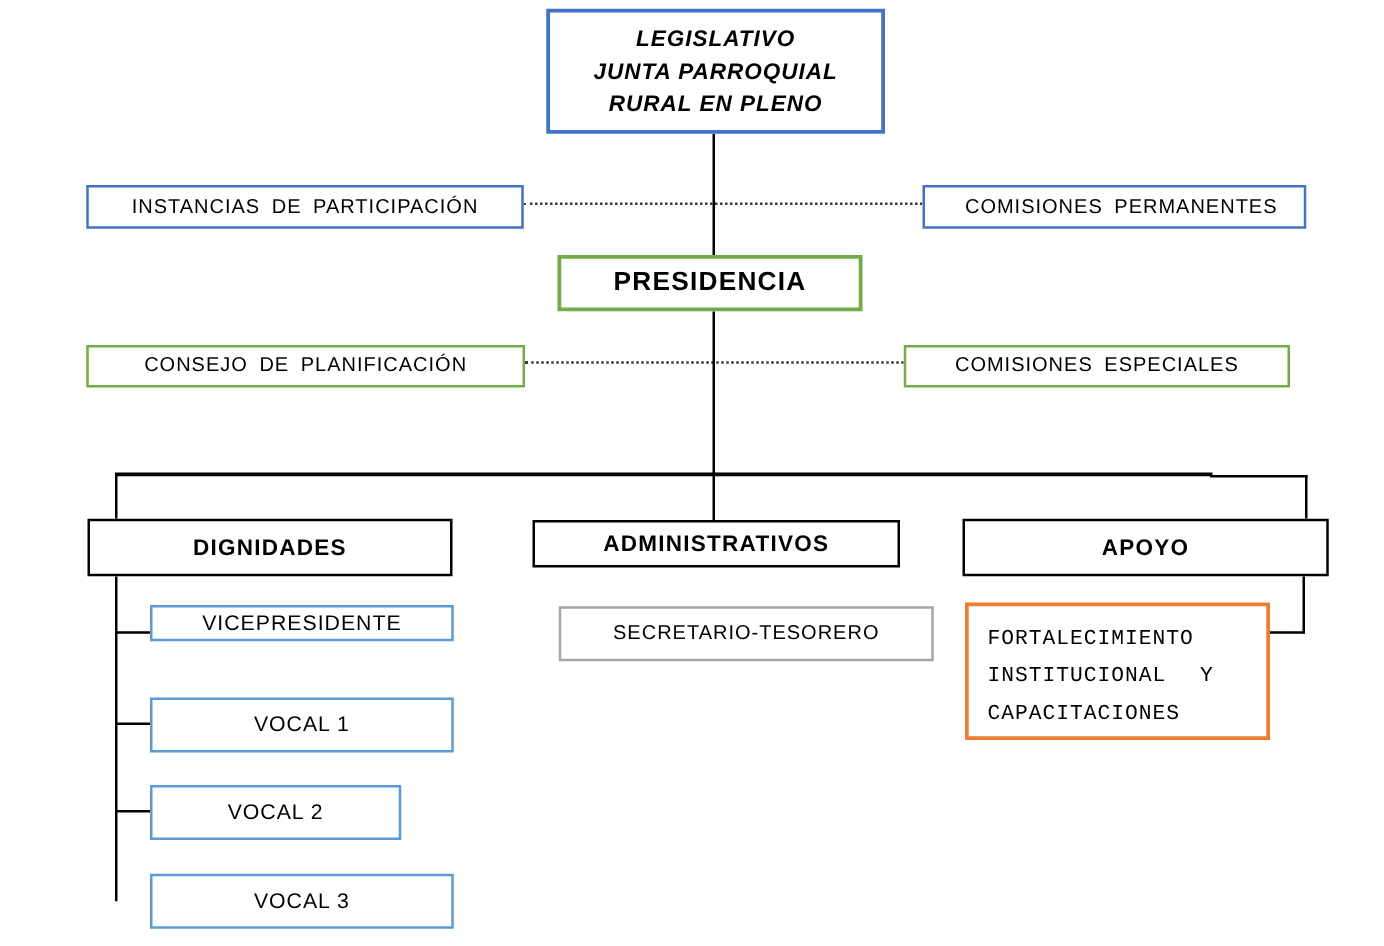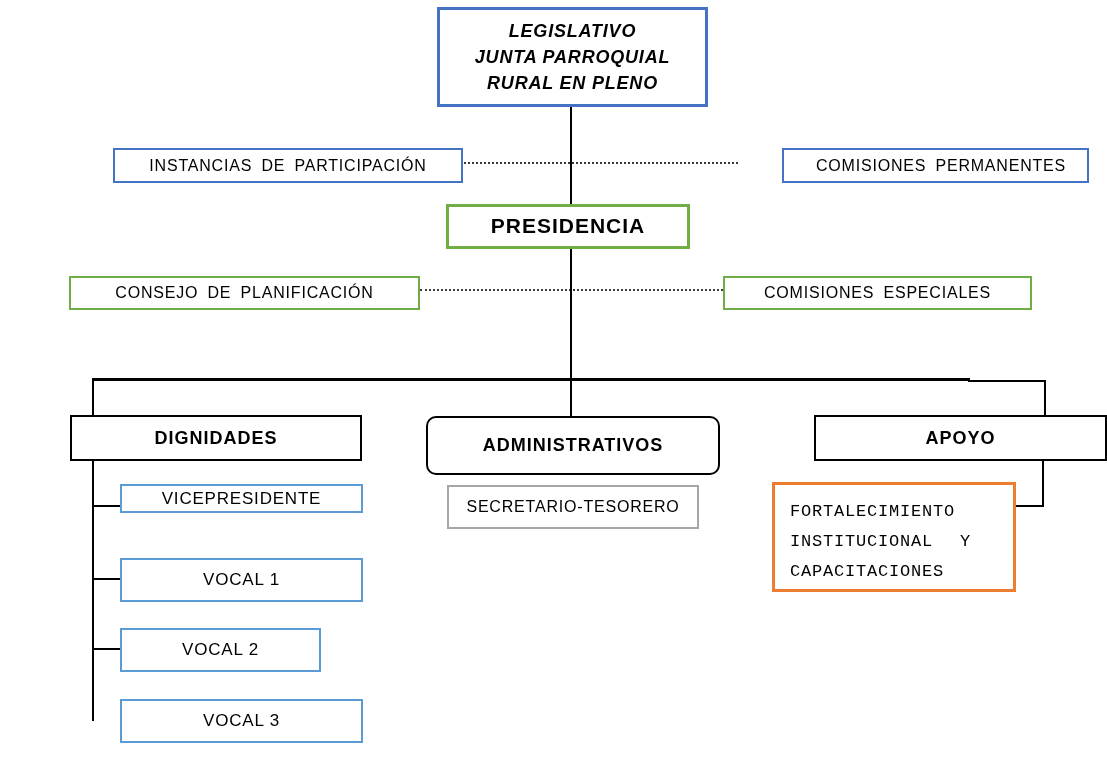--- a/index.html
+++ b/index.html
@@ -21,21 +21,21 @@
     background: #ffffff;
     display: flex;
     align-items: center;
     justify-content: center;
     text-align: center;
     letter-spacing: 0.8px;
     line-height: 1.25;
     white-space: nowrap;
   }
   .b-blue       { border: 3px solid #4472C4; }
-  .b-blue-thin  { border: 2px solid #4472C4; margin-left: 44px; }
+  .b-blue-thin  { border: 2px solid #4472C4; }
   .b-green      { border: 3px solid #70AD47; }
   .b-green-thin { border: 2px solid #70AD47; }
   .b-black      { border: 2px solid #000000; }
   .b-lblue      { border: 2px solid #5B9BD5; }
   .b-gray       { border: 2px solid #A6A6A6; }
   .b-orange     { border: 3px solid #ED7D31; }
 
   .fs-head  { font-size: 18px; font-weight: bold; line-height: 26px; }
   .fs-pres  { font-size: 21px; font-weight: bold; letter-spacing: 1px; }
   .fs-side  { font-size: 16px; word-spacing: 4px; }
@@ -106,27 +106,27 @@
   <div class="node b-blue-thin fs-side" style="left:738px; top:148px; width:307px; height:35px;padding-left:11px;">COMISIONES PERMANENTES</div>
 
   <div class="node b-green fs-pres" style="left:446px; top:204px; width:244px; height:45px;">PRESIDENCIA</div>
 
   <div class="node b-green-thin fs-side" style="left:69px; top:276px; width:351px; height:34px;">CONSEJO DE PLANIFICACIÓN</div>
 
   <div class="node b-green-thin fs-side" style="left:723px; top:276px; width:309px; height:34px;">COMISIONES ESPECIALES</div>
 
   <div class="node b-black fs-dept" style="left:70px; top:415px; width:292px; height:46px;">DIGNIDADES</div>
 
-  <div class="node b-black fs-dept" style="left:426px; top:416px; width:294px; height:59px;border-radius:10px;">ADMINISTRATIVOS</div>
+  <div class="node b-black fs-dept" style="left:426px; top:416px; width:294px; height:38px;">ADMINISTRATIVOS</div>
 
-  <div class="node b-black fs-dept" style="left:770px; top:415px; width:293px; height:46px;margin-left:44px;">APOYO</div>
+  <div class="node b-black fs-dept" style="left:770px; top:415px; width:293px; height:46px;">APOYO</div>
 
   <div class="node b-lblue fs-child" style="left:120px; top:484px; width:243px; height:29px;">VICEPRESIDENTE</div>
 
-  <div class="node b-gray fs-sec" style="left:447px; top:485px; width:252px; height:44px;">SECRETARIO-TESORERO</div>
+  <div class="node b-gray fs-sec" style="left:447px; top:485px; width:300px; height:44px;">SECRETARIO-TESORERO</div>
 
   <div class="node b-orange support" style="left:772px; top:482px; width:244px; height:110px;font-family:Liberation Mono, monospace;">
     <div class="ln1">FORTALECIMIENTO</div>
     <div class="ln2">INSTITUCIONAL Y</div>
     <div class="ln3">CAPACITACIONES</div>
   </div>
 
   <div class="node b-lblue fs-child" style="left:120px; top:558px; width:243px; height:44px;">VOCAL 1</div>
 
   <div class="node b-lblue fs-child" style="left:120px; top:628px; width:201px; height:44px;">VOCAL 2</div>

